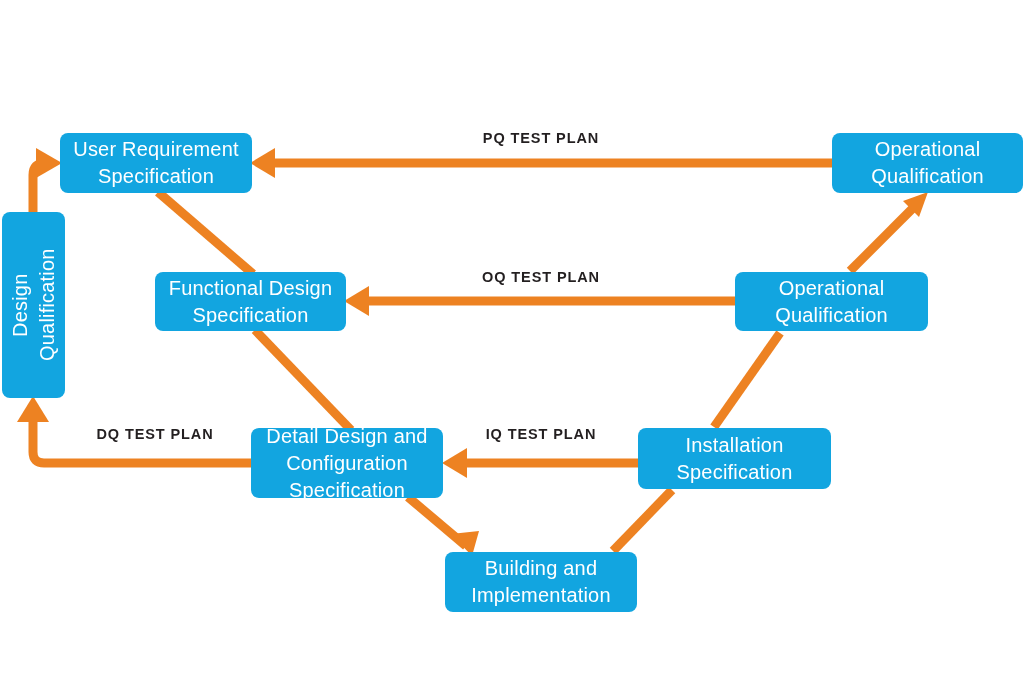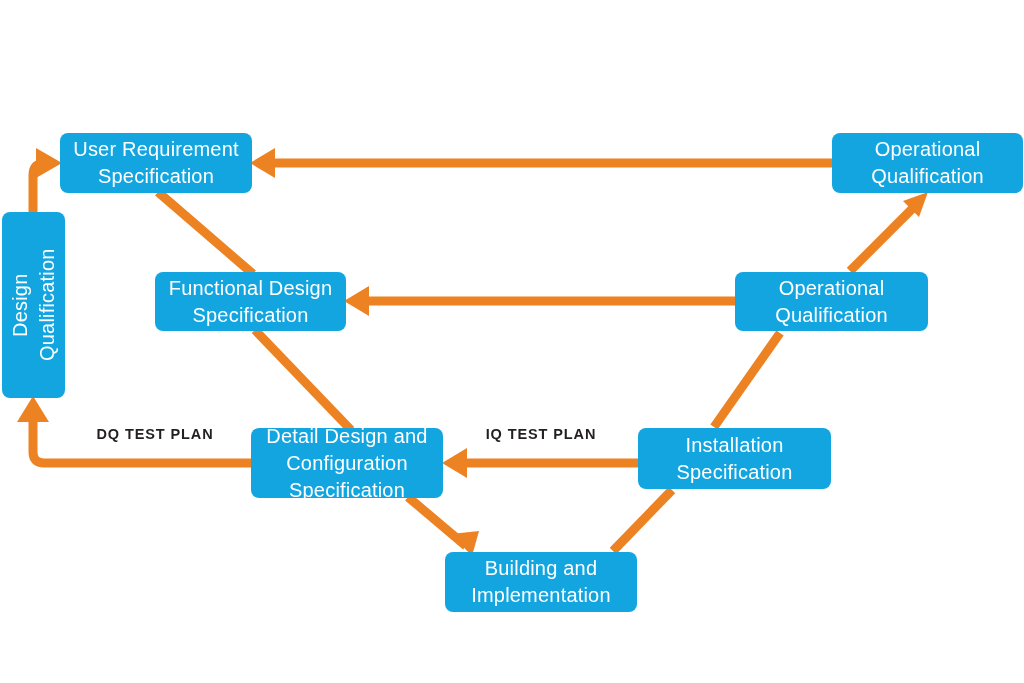--- a/index.html
+++ b/index.html
@@ -122,21 +122,27 @@
   </div>
 
   <div class="node" style="left:735px; top:272px; width:193px; height:59px;">
     <span>Operational Qualification</span>
   </div>
 
   <div class="node" style="left:832px; top:133px; width:191px; height:60px;">
     <span>Operational Qualification</span>
   </div>
 
+  <div class="edge-label" style="left:441px; top:130px; width:200px;">
+    <span>PQ TEST PLAN</span>
+  </div>
 
+  <div class="edge-label" style="left:441px; top:269px; width:200px;">
+    <span>OQ TEST PLAN</span>
+  </div>
 
   <div class="edge-label" style="left:441px; top:426px; width:200px;">
     <span>IQ TEST PLAN</span>
   </div>
 
   <div class="edge-label" style="left:55px; top:426px; width:200px;">
     <span>DQ TEST PLAN</span>
   </div>
 
 </div>

